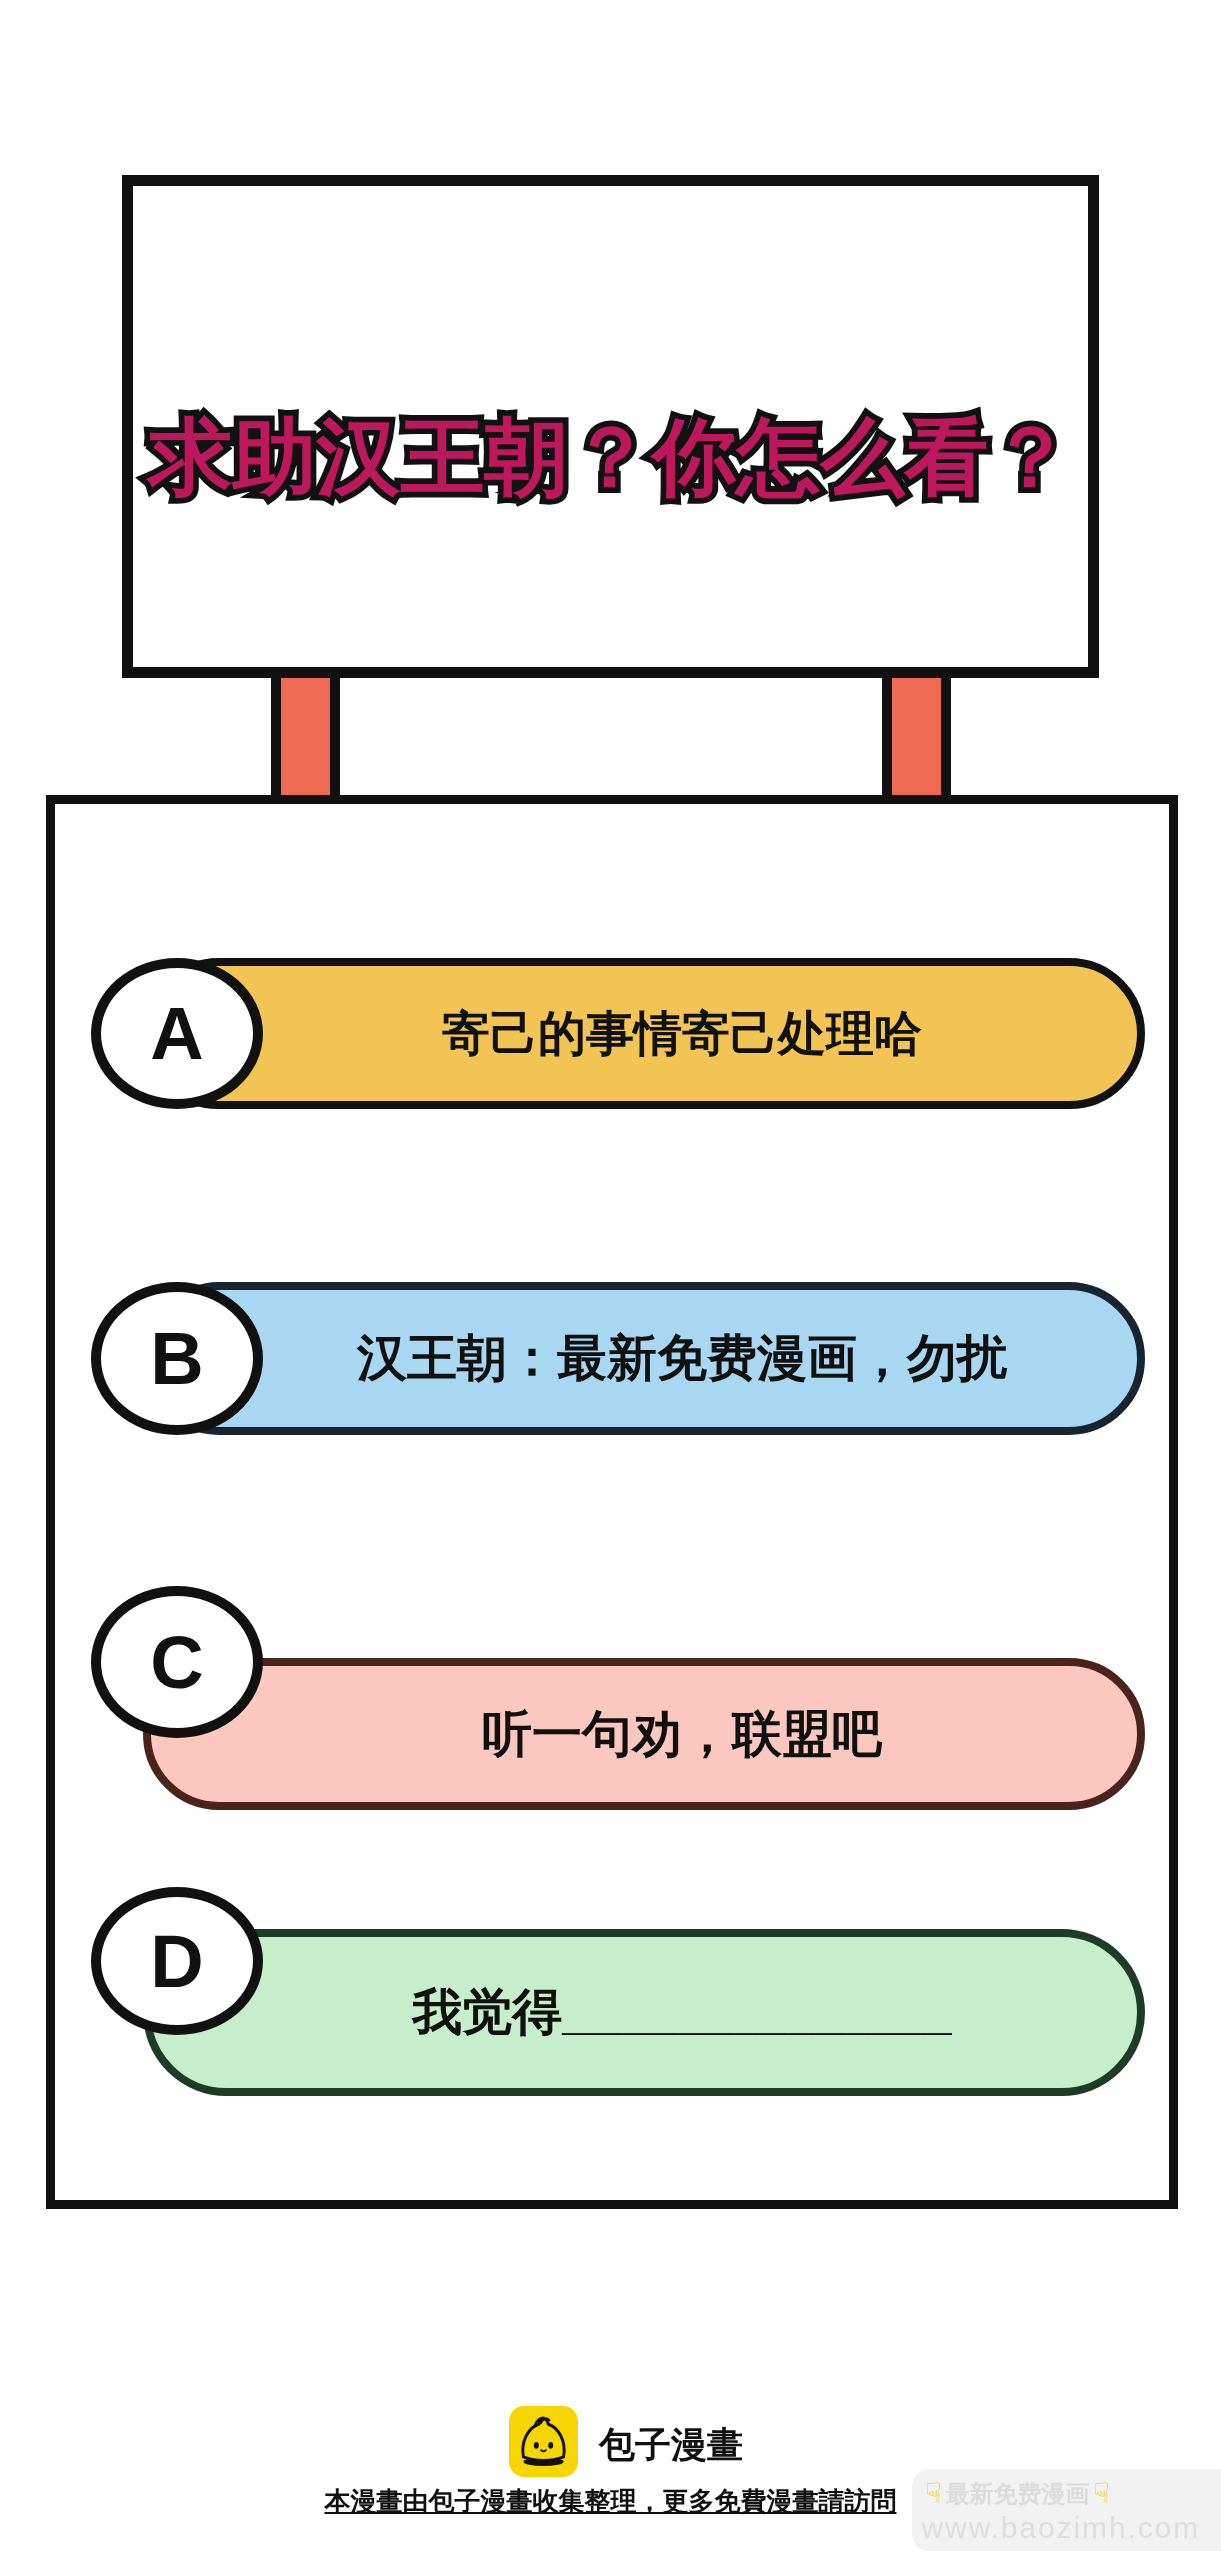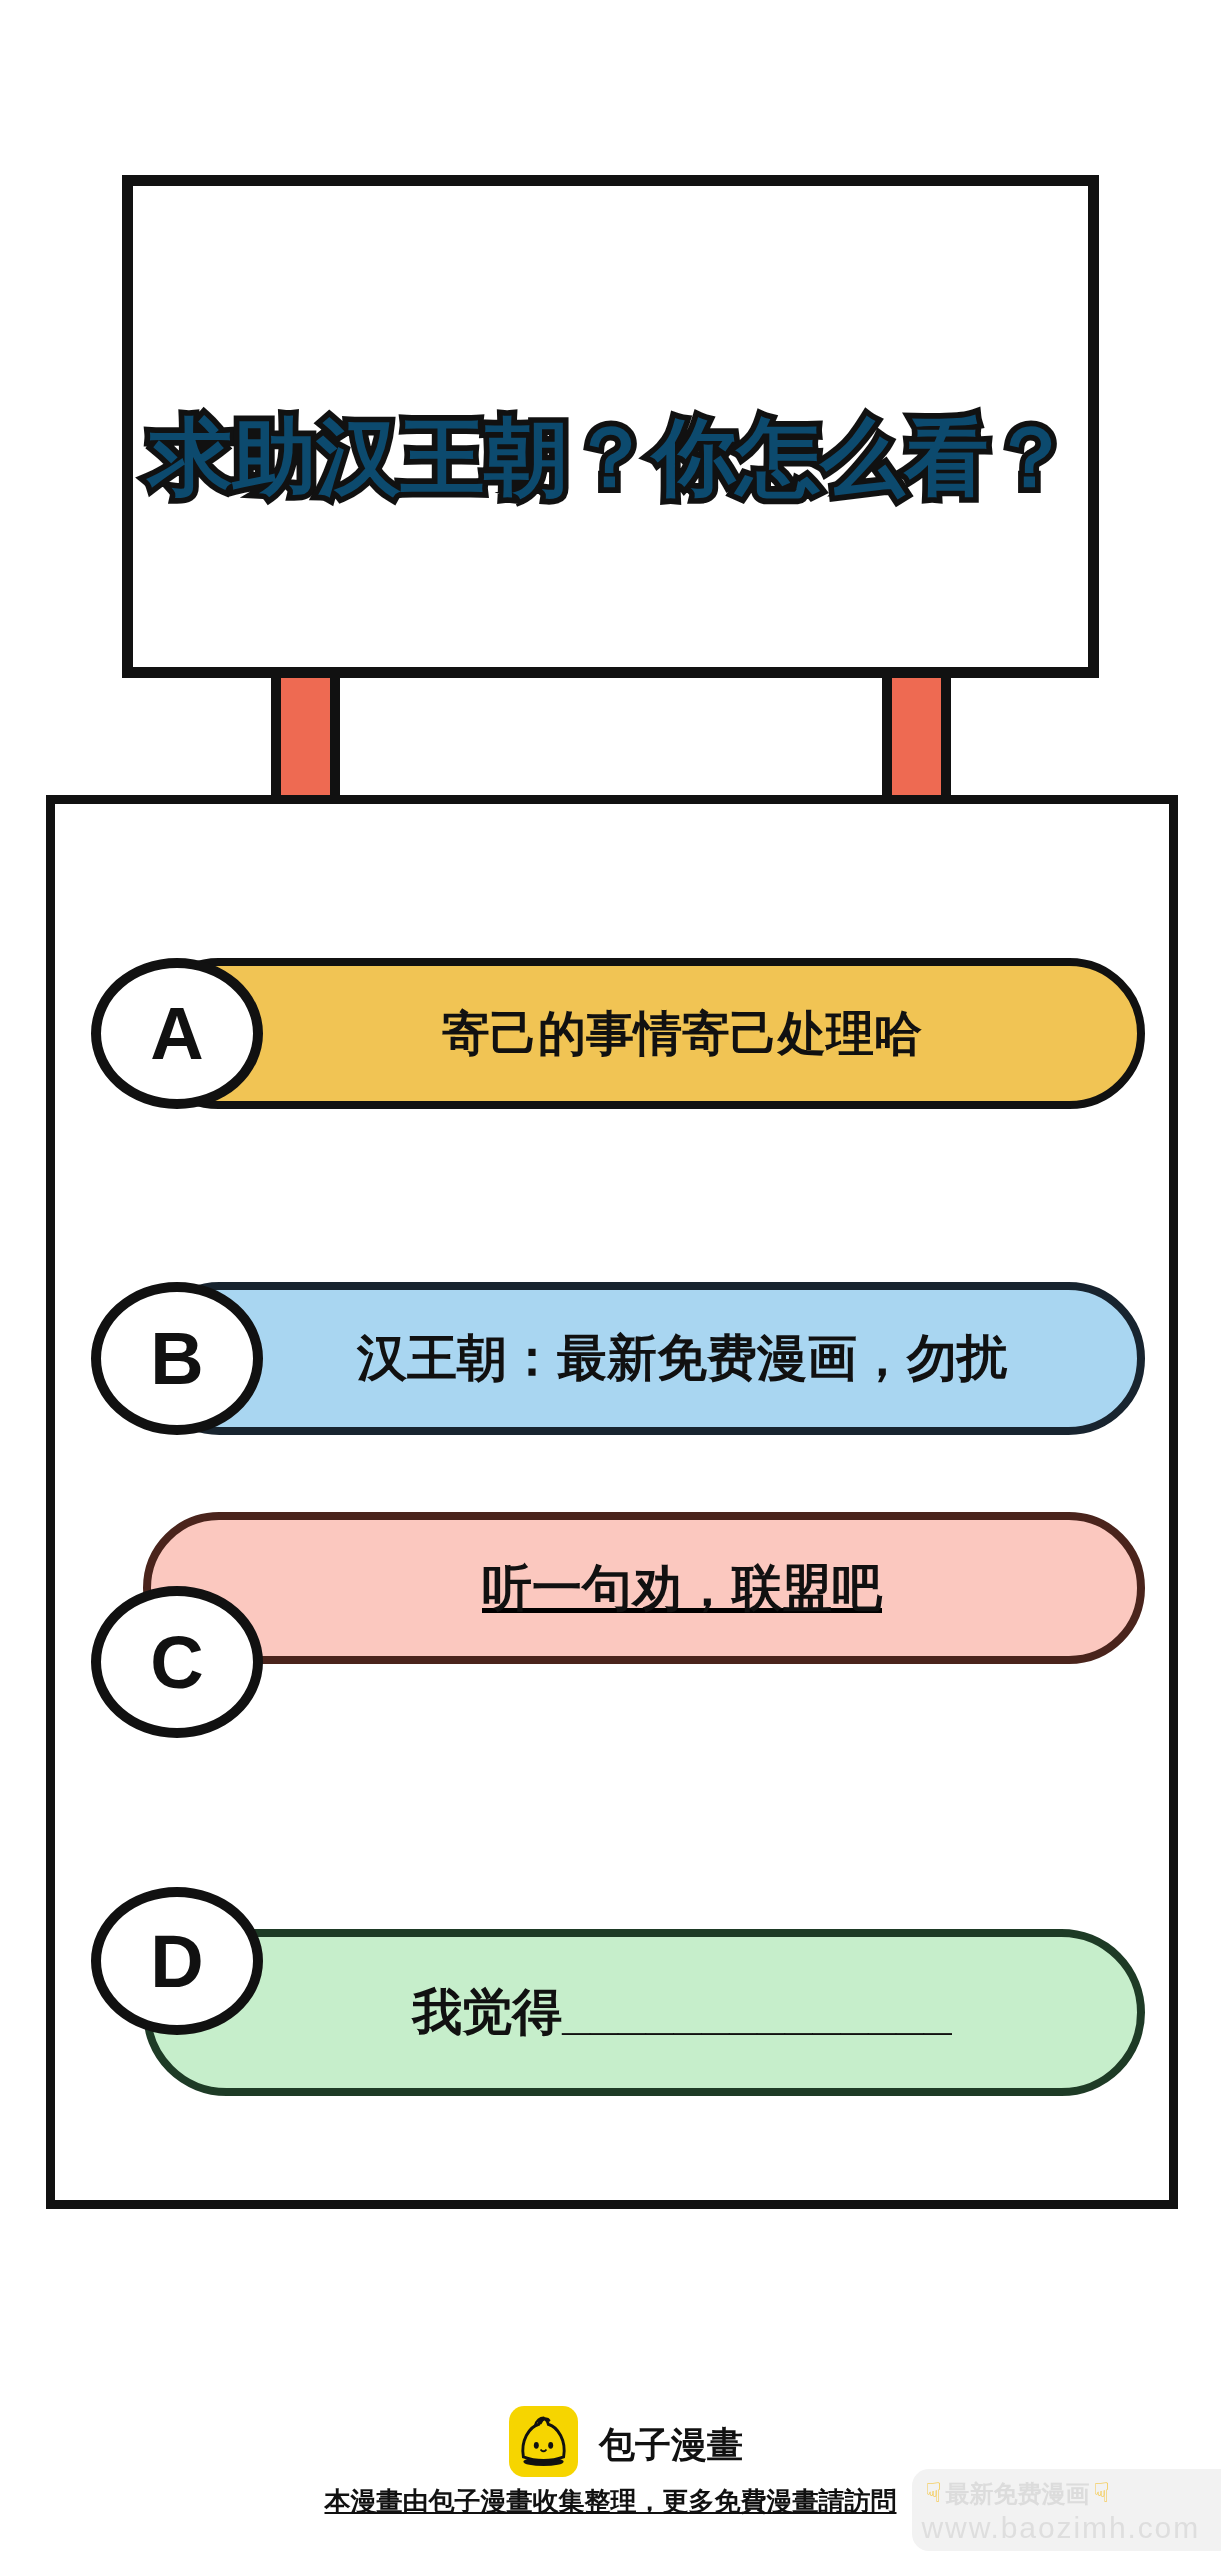--- a/index.html
+++ b/index.html
@@ -8,21 +8,21 @@
     overflow:hidden;font-family:"Liberation Sans","DejaVu Sans",sans-serif;
   }
   
   .title-board{
     position:absolute;left:122px;top:175px;width:977px;height:503px;
     background:#ffffff;border:11.4px solid #111;box-sizing:border-box;
     display:flex;align-items:center;justify-content:center;z-index:3;
   }
   .title-text{
     font-size:84px;font-weight:bold;white-space:nowrap;
-    color:#0c4a6e;-webkit-text-stroke:11.4px #111;paint-order:stroke fill;
+    color:#be185d;-webkit-text-stroke:11.4px #111;paint-order:stroke fill;
     transform:translateY(30.5px);
   }
   
   .post{
     position:absolute;top:666px;height:140px;width:69px;background:#EE6A52;
     border-left:10.5px solid #111;border-right:10.5px solid #111;box-sizing:border-box;z-index:1;
   }
   .post-left{left:271px;}
   .post-right{left:882px;}
   
@@ -104,21 +104,21 @@
         <div class="pill-text">
             <div>汉王朝：最新免费漫画，勿扰</div>
           </div>
       </div>
       <div class="circle" style="top: 1282px; height: 153px;">
         <span class="letter">B</span>
       </div>
     </div>
 
     <div>
-      <div class="pill" style="top: 1512px; height: 152px; background: rgb(251, 200, 191); border-color: rgb(74, 36, 28); text-decoration: underline;">
+      <div class="pill" style="top: 1658px; height: 152px; background: rgb(251, 200, 191); border-color: rgb(74, 36, 28);">
         <div class="pill-text">
             <div>听一句劝，联盟吧</div>
           </div>
       </div>
       <div class="circle" style="top: 1586px; height: 152px;">
         <span class="letter">C</span>
       </div>
     </div>
 
     <div>

